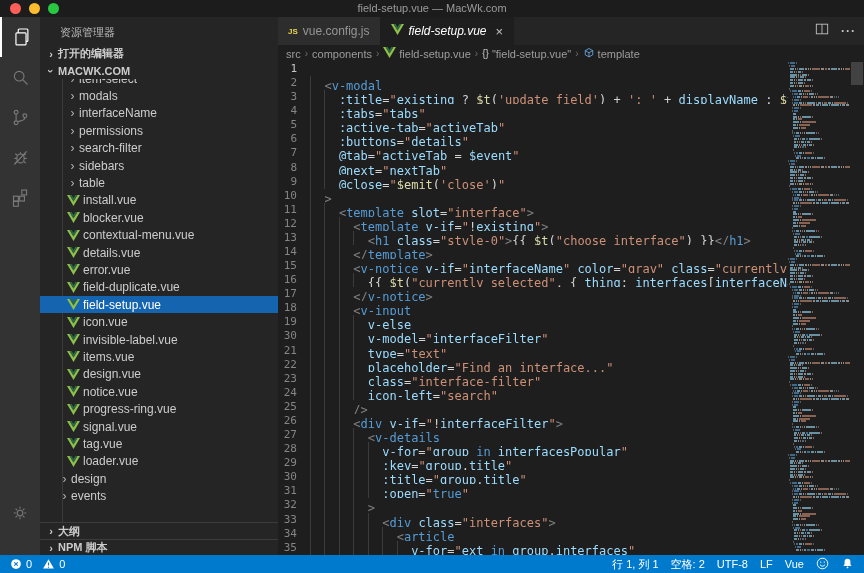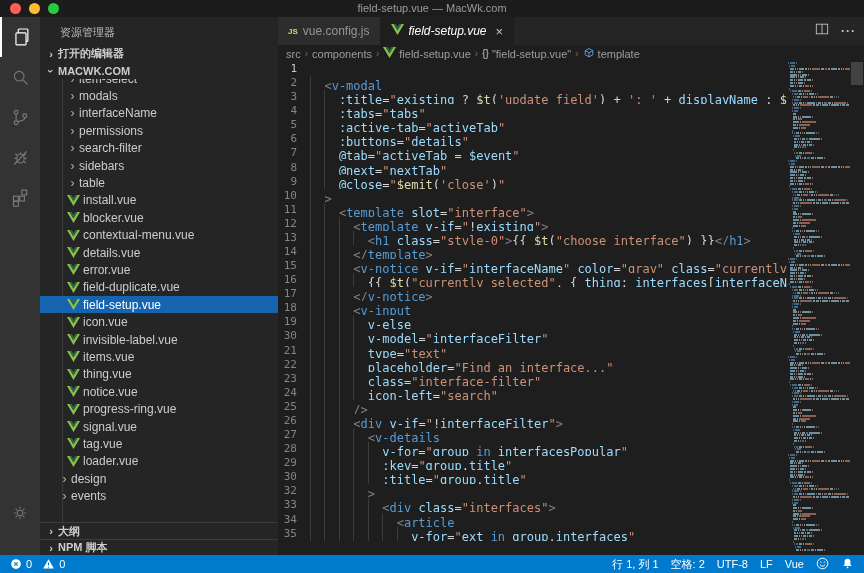--- a/index.html
+++ b/index.html
@@ -261,21 +261,21 @@
           </span>
           <span>items.vue</span>
         </div>
         <div class="trow lvl2">
           <span class="vicon">
             <svg width="13" height="11" viewBox="0 0 13 11">
               <path d="M0 0h2.6L6.5 6.4 10.4 0H13L6.5 11z" fill="#8dc149"></path>
               <path d="M2.6 0h2.1L6.5 2.9 8.3 0h2.1L6.5 6.4z" fill="#2f6846"></path>
             </svg>
           </span>
-          <span>thing.vue</span>
+          <span>design.vue</span>
         </div>
         <div class="trow lvl2">
           <span class="vicon">
             <svg width="13" height="11" viewBox="0 0 13 11">
               <path d="M0 0h2.6L6.5 6.4 10.4 0H13L6.5 11z" fill="#8dc149"></path>
               <path d="M2.6 0h2.1L6.5 2.9 8.3 0h2.1L6.5 6.4z" fill="#2f6846"></path>
             </svg>
           </span>
           <span>notice.vue</span>
         </div>
@@ -414,20 +414,21 @@
           <div class="cline"><span class="ln">21</span><span class="lc"><span class="indent" style="width: 8ch;"></span><span style="color: rgb(156, 220, 254);">type</span><span style="color: rgb(212, 212, 212);">=</span><span style="color: rgb(206, 145, 120);">"text"</span></span></div>
           <div class="cline"><span class="ln">22</span><span class="lc"><span class="indent" style="width: 8ch;"></span><span style="color: rgb(156, 220, 254);">placeholder</span><span style="color: rgb(212, 212, 212);">=</span><span style="color: rgb(206, 145, 120);">"Find an interface..."</span></span></div>
           <div class="cline"><span class="ln">23</span><span class="lc"><span class="indent" style="width: 8ch;"></span><span style="color: rgb(156, 220, 254);">class</span><span style="color: rgb(212, 212, 212);">=</span><span style="color: rgb(206, 145, 120);">"interface-filter"</span></span></div>
           <div class="cline"><span class="ln">24</span><span class="lc"><span class="indent" style="width: 8ch;"></span><span style="color: rgb(156, 220, 254);">icon-left</span><span style="color: rgb(212, 212, 212);">=</span><span style="color: rgb(206, 145, 120);">"search"</span></span></div>
           <div class="cline"><span class="ln">25</span><span class="lc"><span class="indent" style="width: 6ch;"></span><span style="color: rgb(128, 128, 128);">/&gt;</span></span></div>
           <div class="cline"><span class="ln">26</span><span class="lc"><span class="indent" style="width: 6ch;"></span><span style="color: rgb(128, 128, 128);">&lt;</span><span style="color: rgb(86, 156, 214);">div</span><span style="color: rgb(212, 212, 212);"> </span><span style="color: rgb(156, 220, 254);">v-if</span><span style="color: rgb(212, 212, 212);">=</span><span style="color: rgb(206, 145, 120);">"</span><span style="color: rgb(212, 212, 212);">!</span><span style="color: rgb(156, 220, 254);">interfaceFilter</span><span style="color: rgb(206, 145, 120);">"</span><span style="color: rgb(128, 128, 128);">&gt;</span></span></div>
           <div class="cline"><span class="ln">27</span><span class="lc"><span class="indent" style="width: 8ch;"></span><span style="color: rgb(128, 128, 128);">&lt;</span><span style="color: rgb(86, 156, 214);">v-details</span></span></div>
           <div class="cline"><span class="ln">28</span><span class="lc"><span class="indent" style="width: 10ch;"></span><span style="color: rgb(156, 220, 254);">v-for</span><span style="color: rgb(212, 212, 212);">=</span><span style="color: rgb(206, 145, 120);">"</span><span style="color: rgb(156, 220, 254);">group</span><span style="color: rgb(86, 156, 214);"> in </span><span style="color: rgb(156, 220, 254);">interfacesPopular</span><span style="color: rgb(206, 145, 120);">"</span></span></div>
           <div class="cline"><span class="ln">29</span><span class="lc"><span class="indent" style="width: 10ch;"></span><span style="color: rgb(156, 220, 254);">:key</span><span style="color: rgb(212, 212, 212);">=</span><span style="color: rgb(206, 145, 120);">"</span><span style="color: rgb(156, 220, 254);">group</span><span style="color: rgb(212, 212, 212);">.</span><span style="color: rgb(156, 220, 254);">title</span><span style="color: rgb(206, 145, 120);">"</span></span></div>
           <div class="cline"><span class="ln">30</span><span class="lc"><span class="indent" style="width: 10ch;"></span><span style="color: rgb(156, 220, 254);">:title</span><span style="color: rgb(212, 212, 212);">=</span><span style="color: rgb(206, 145, 120);">"</span><span style="color: rgb(156, 220, 254);">group</span><span style="color: rgb(212, 212, 212);">.</span><span style="color: rgb(156, 220, 254);">title</span><span style="color: rgb(206, 145, 120);">"</span></span></div>
+          <div class="cline"><span class="ln">31</span><span class="lc"><span class="indent" style="width: 10ch;"></span><span style="color: rgb(156, 220, 254);">:open</span><span style="color: rgb(212, 212, 212);">=</span><span style="color: rgb(206, 145, 120);">"</span><span style="color: rgb(86, 156, 214);">true</span><span style="color: rgb(206, 145, 120);">"</span></span></div>
           <div class="cline"><span class="ln">32</span><span class="lc"><span class="indent" style="width: 8ch;"></span><span style="color: rgb(128, 128, 128);">&gt;</span></span></div>
           <div class="cline"><span class="ln">33</span><span class="lc"><span class="indent" style="width: 10ch;"></span><span style="color: rgb(128, 128, 128);">&lt;</span><span style="color: rgb(86, 156, 214);">div</span><span style="color: rgb(212, 212, 212);"> </span><span style="color: rgb(156, 220, 254);">class</span><span style="color: rgb(212, 212, 212);">=</span><span style="color: rgb(206, 145, 120);">"interfaces"</span><span style="color: rgb(128, 128, 128);">&gt;</span></span></div>
           <div class="cline"><span class="ln">34</span><span class="lc"><span class="indent" style="width: 12ch;"></span><span style="color: rgb(128, 128, 128);">&lt;</span><span style="color: rgb(86, 156, 214);">article</span></span></div>
           <div class="cline"><span class="ln">35</span><span class="lc"><span class="indent" style="width: 14ch;"></span><span style="color: rgb(156, 220, 254);">v-for</span><span style="color: rgb(212, 212, 212);">=</span><span style="color: rgb(206, 145, 120);">"</span><span style="color: rgb(156, 220, 254);">ext</span><span style="color: rgb(86, 156, 214);"> in </span><span style="color: rgb(156, 220, 254);">group</span><span style="color: rgb(212, 212, 212);">.</span><span style="color: rgb(156, 220, 254);">interfaces</span><span style="color: rgb(206, 145, 120);">"</span></span></div>
         </div>
       <div class="minimap">
           <div class="mrow" style="padding-left: 0px;">
             <span class="mseg" style="width: 1px; background: rgb(128, 128, 128);"></span>
             <span class="mseg" style="width: 4.8px; background: rgb(86, 156, 214);"></span>
             <span class="mseg" style="width: 1px; background: rgb(128, 128, 128);"></span>

